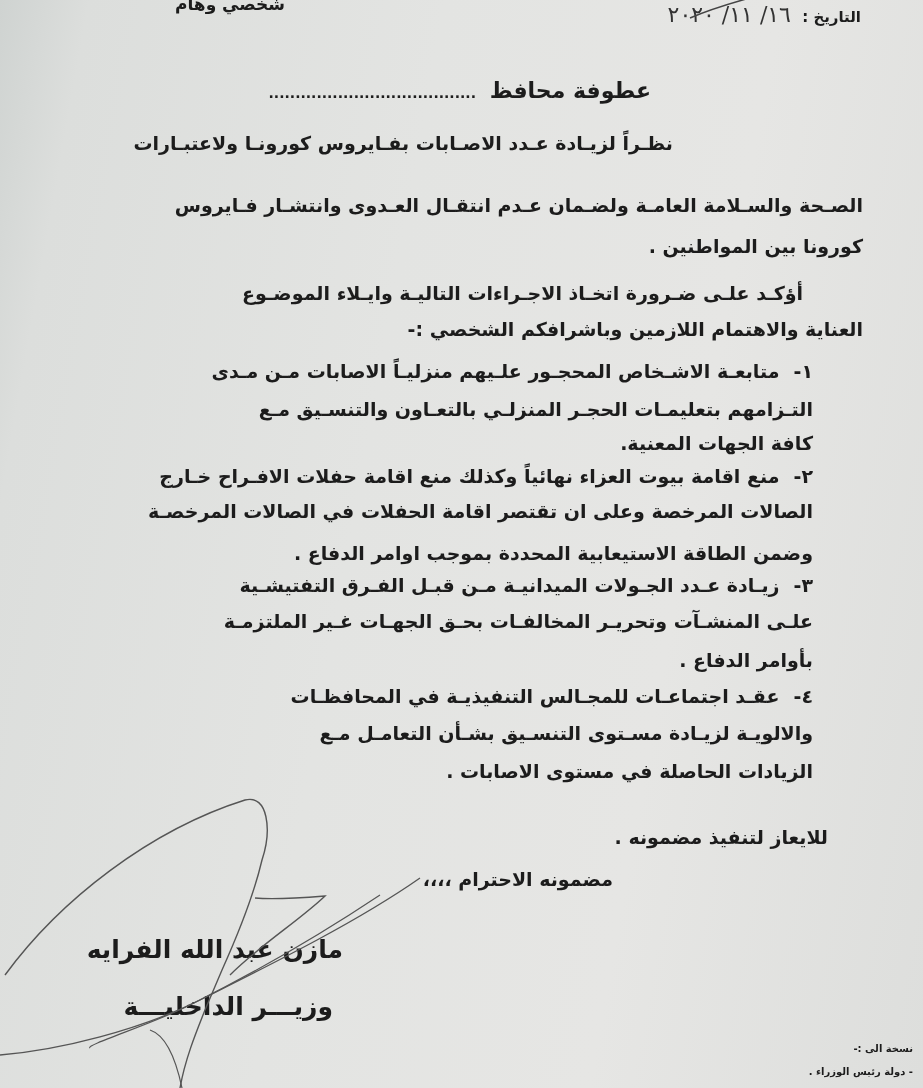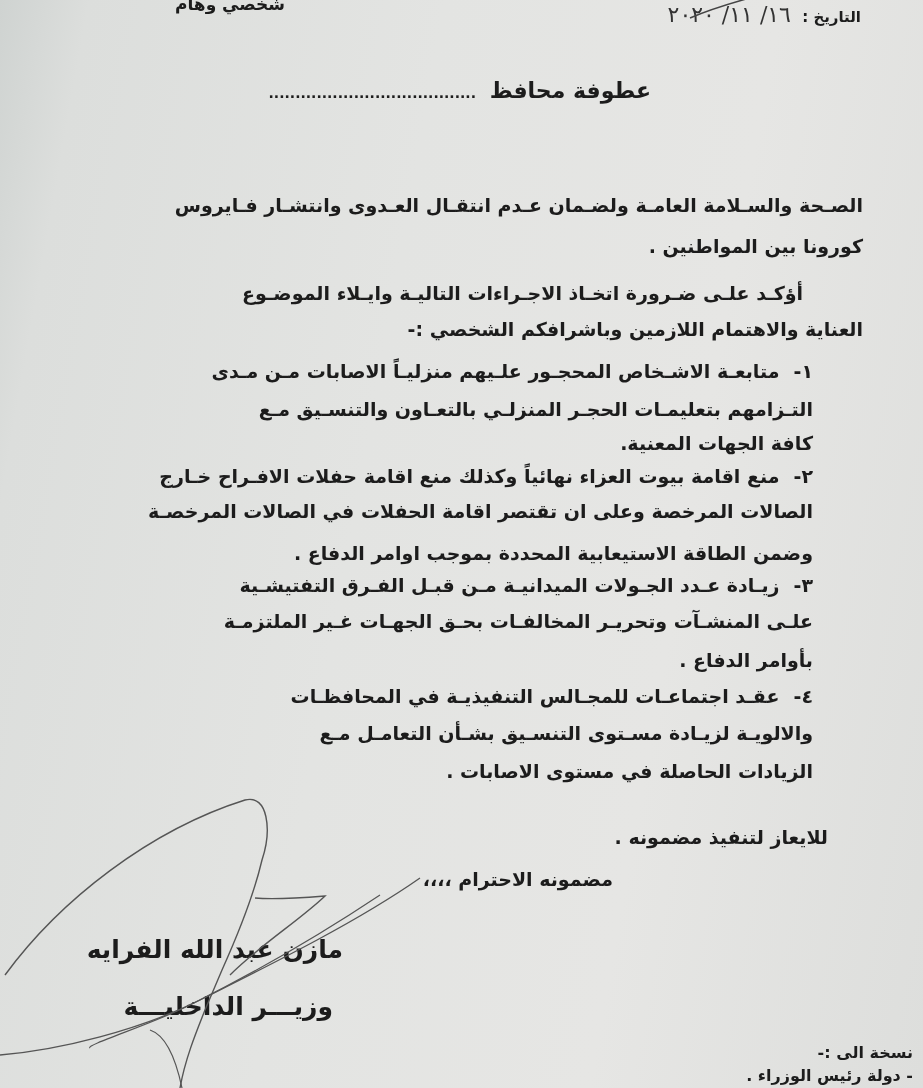--- a/index.html
+++ b/index.html
@@ -14,39 +14,40 @@
     .abs { position: absolute; white-space: nowrap; direction: rtl; font-weight: bold; }
     .hdr-personal { left: 175px; top: -6px; font-size: 17px; }
     .hdr-date { right: 62px; top: 2px; font-size: 15px; }
     .hdr-date .hand { font-family: "DejaVu Serif", serif; font-weight: normal; font-size: 22px; color: #333; margin-right: 6px; letter-spacing: 1px; }
     .title { right: 272px; top: 78px; font-size: 22px; }
     .title .dots { font-size: 14px; letter-spacing: 1px; margin-right: 6px; }
     .line { font-size: 19px; letter-spacing: 0.3px; }
     .list-num { font-size: 19px; margin-left: 14px; }
     .closing { font-size: 19px; }
     .sig { font-size: 25px; }
-    .cc { font-size: 16px; }
+    .cc { font-size: 10px; }
     svg.signature { position: absolute; left: 0; top: 0; pointer-events: none; }
   </style>
 </head>
 <body>
 
 <div class="page">
 
   <div class="abs hdr-personal">شخصي وهام</div>
   <div class="abs hdr-date">
     <span>التاريخ :</span>
     <span class="hand">١٦/ ١١/ ٢٠٢٠</span>
   </div>
 
   <div class="abs title">
     <span>عطوفة محافظ</span>
     <span class="dots">.......................................</span>
   </div>
 
+  <div class="abs line" style="right:250px; top:132px;">نظـراً لزيـادة عـدد الاصـابات بفـايروس كورونـا ولاعتبـارات</div>
   <div class="abs line" style="right:60px; top:194px;">الصـحة والسـلامة العامـة ولضـمان عـدم انتقـال العـدوى وانتشـار فـايروس</div>
   <div class="abs line" style="right:60px; top:235px;">كورونا بين المواطنين .</div>
 
   <div class="abs line" style="right:120px; top:282px;text-align:right;">أؤكـد علـى ضـرورة اتخـاذ الاجـراءات التاليـة وايـلاء الموضـوع</div>
   <div class="abs line" style="right:60px; top:318px;">العناية والاهتمام اللازمين وباشرافكم الشخصي :-</div>
 
   <div class="abs line" style="right:110px; top:360px;">
     <span class="list-num">١-</span><span>متابعـة الاشـخاص المحجـور علـيهم منزليـاً الاصابات مـن مـدى</span>
   </div>
   <div class="abs line" style="right:110px; top:398px;">التـزامهم بتعليمـات الحجـر المنزلـي بالتعـاون والتنسـيق مـع</div>

